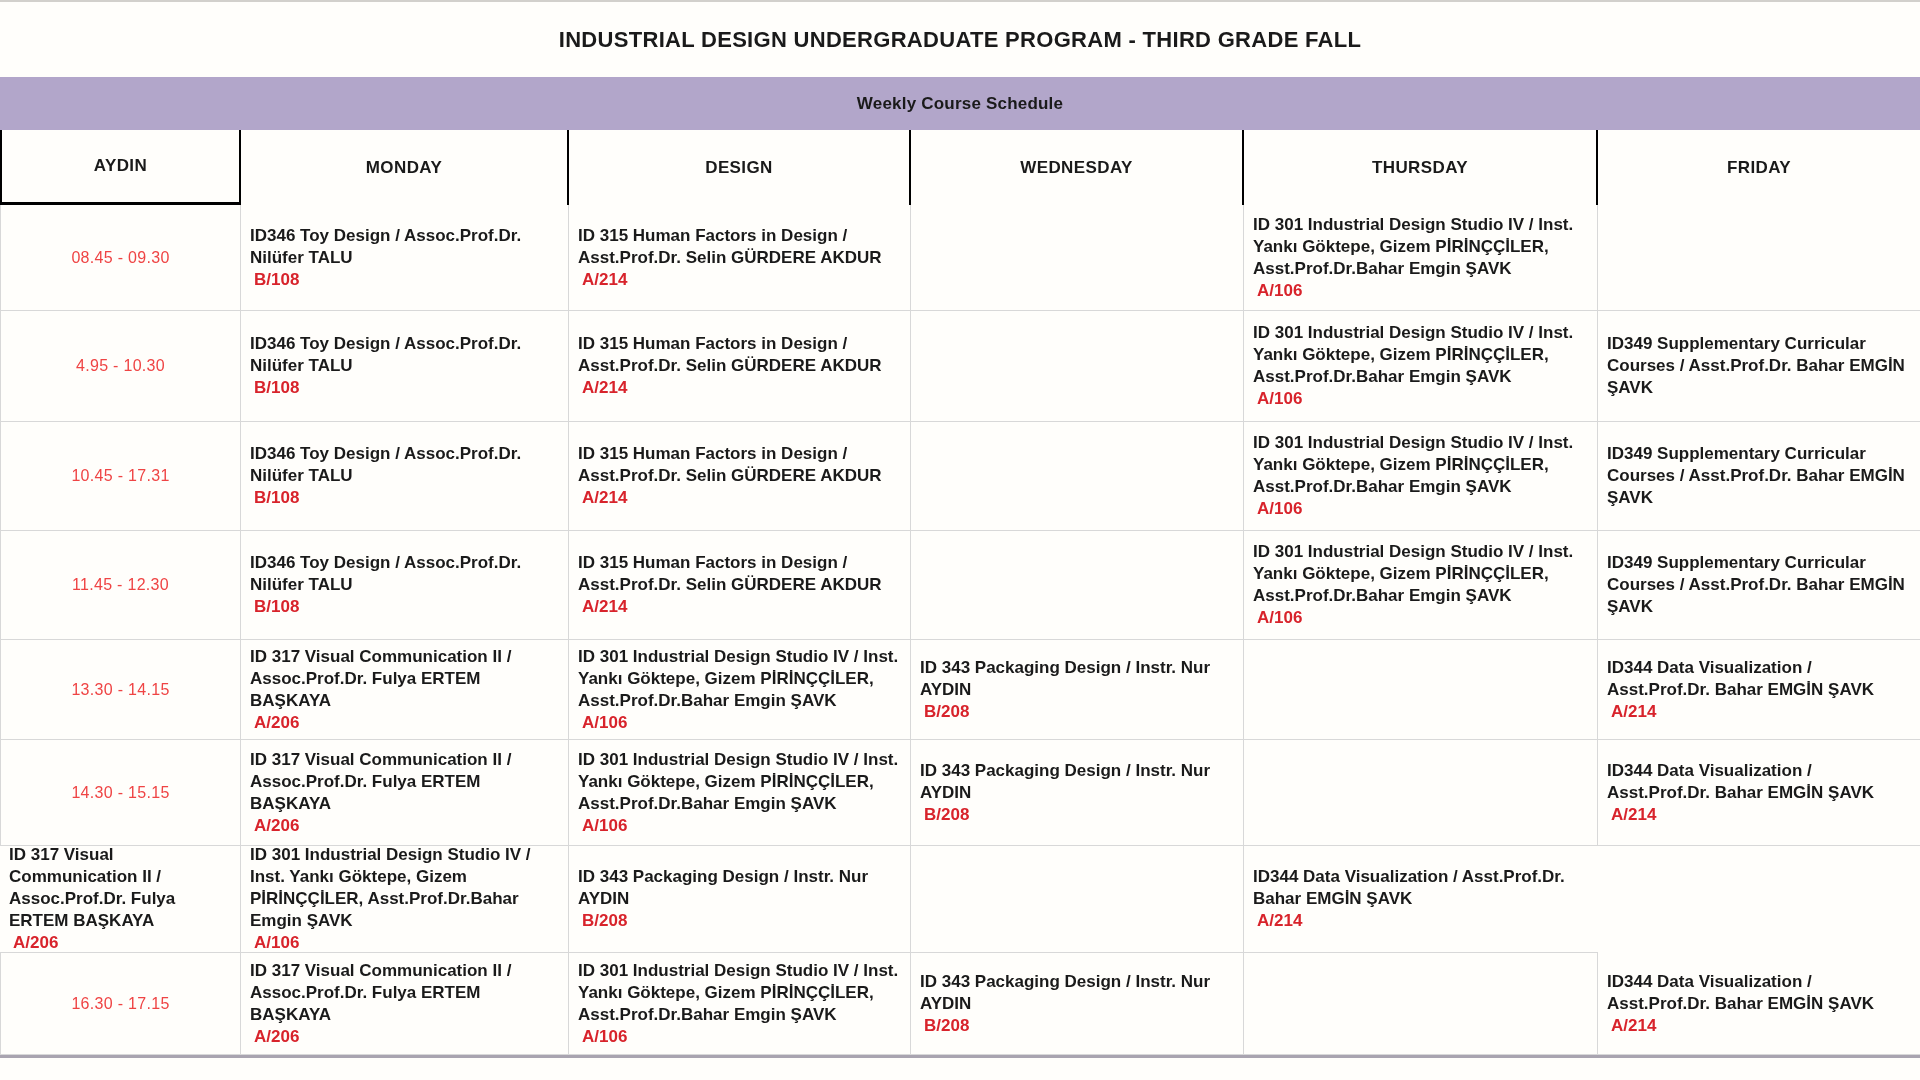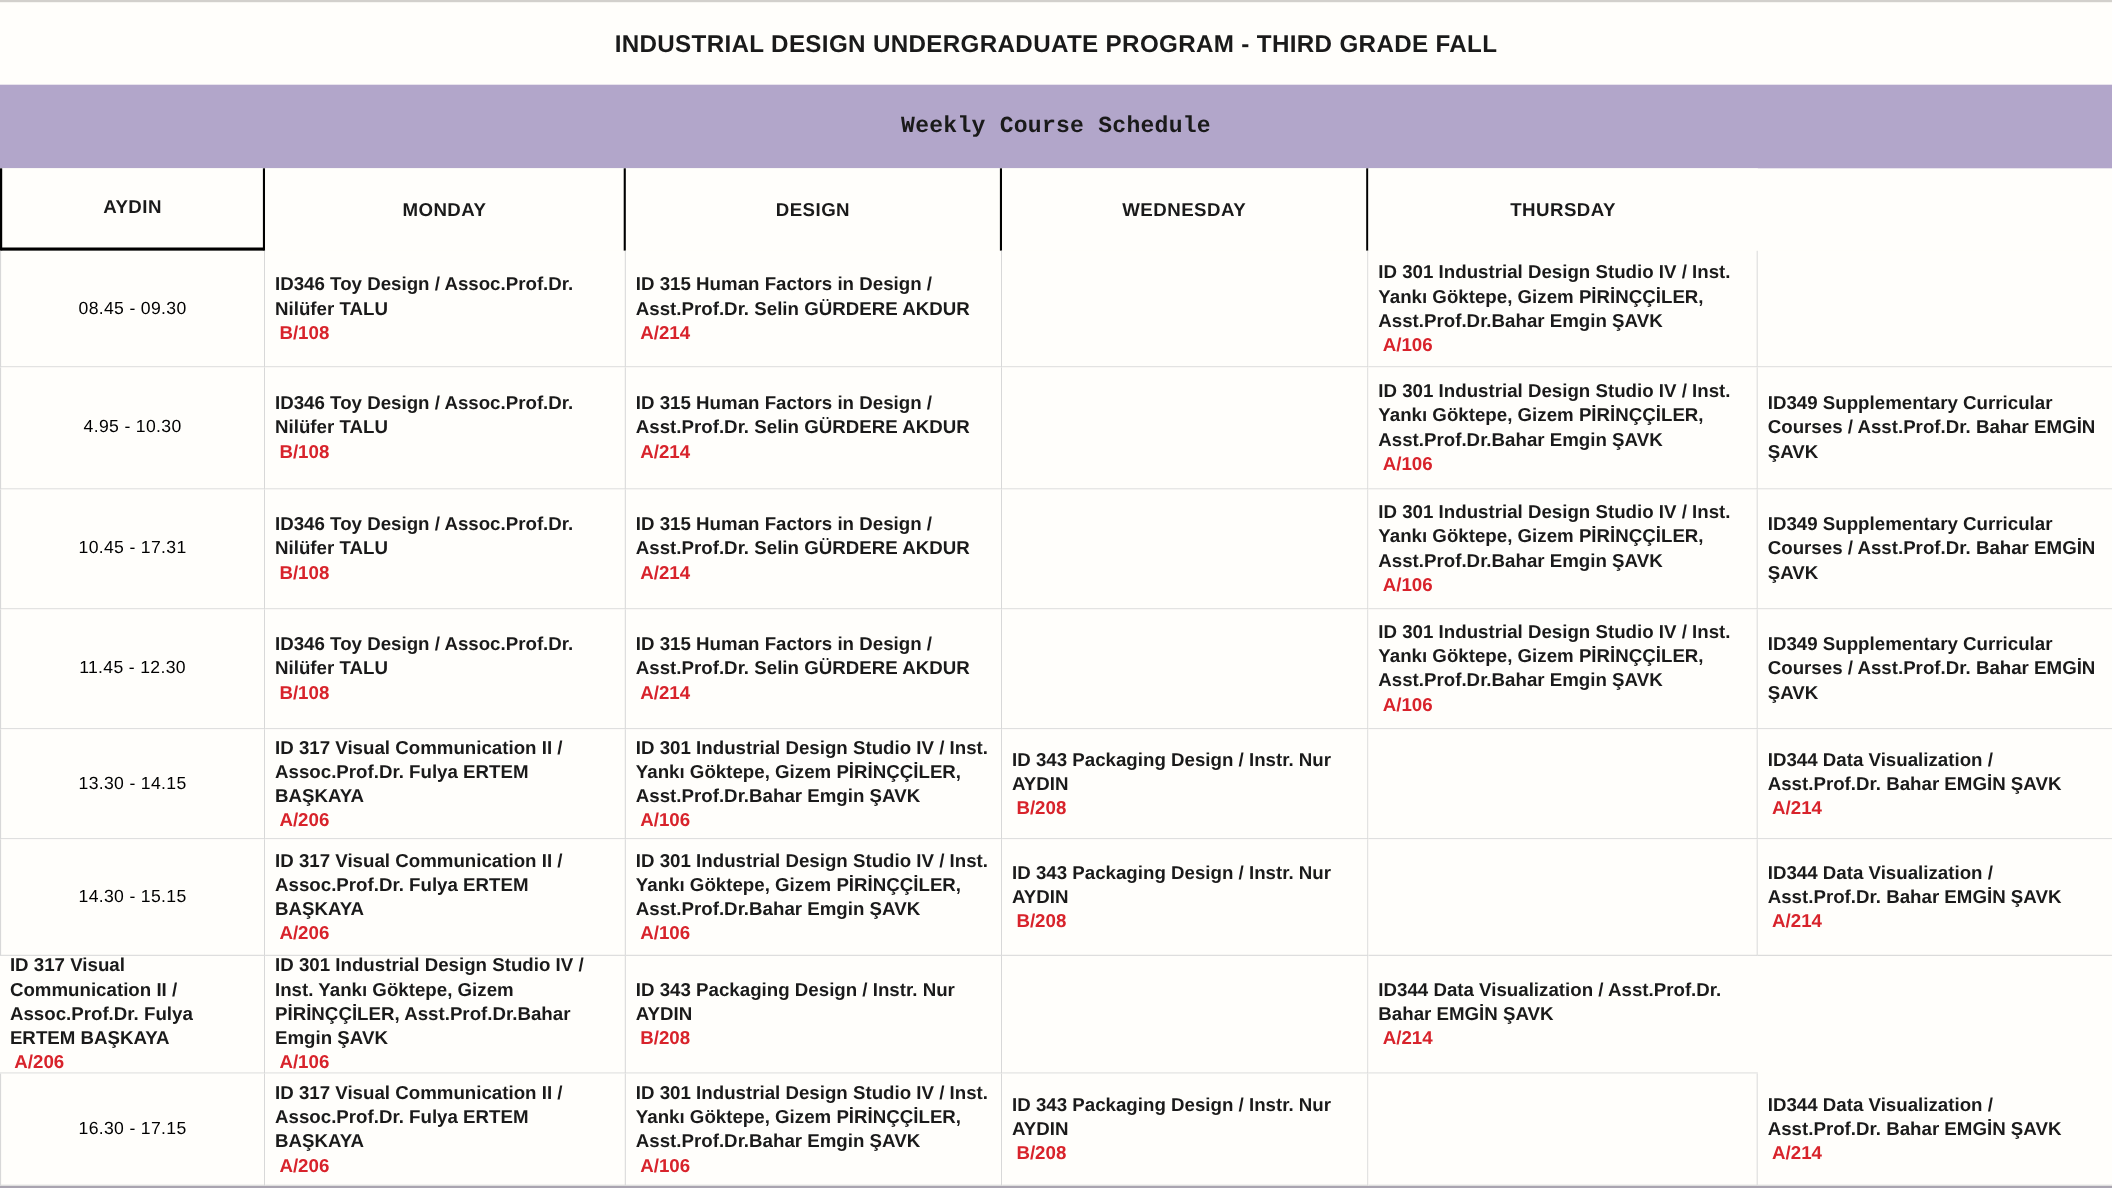--- a/index.html
+++ b/index.html
@@ -13,23 +13,23 @@
   *{box-sizing:border-box;margin:0;padding:0;}
   html,body{width:1920px;height:1080px;overflow:hidden;background:#ffffff;
     font-family:"Liberation Sans","DejaVu Sans",sans-serif;color:var(--ink);}
   .sheet{width:1920px;height:1080px;background:#fffefb;}
   .title-bar{
     height:77px;border-top:2px solid #d2d0cc;background:#fffefb;
     display:flex;align-items:center;justify-content:center;
     font-size:22px;font-weight:bold;letter-spacing:.3px;
   }
   .banner{
-    height:76px;background:var(--banner-bg);
+    height:53px;background:var(--banner-bg);
     display:flex;align-items:center;justify-content:center;
-    font-size:21px;font-weight:bold;letter-spacing:.2px;font-family:Liberation Mono, monospace;
+    font-size:17px;font-weight:bold;letter-spacing:.2px;
   }
   .cols{display:grid;grid-template-columns:241px 328px 342px 333px 354px 322px;}
   .thead{height:75px;}
   .h-cell{
     display:flex;align-items:center;justify-content:center;
     font-size:17px;font-weight:bold;letter-spacing:.4px;
     border-right:2px solid var(--header-border);background:#fffefb;
   }
   .h-cell:last-child{border-right:none;}
   .h-cell.hours-h{
@@ -39,39 +39,40 @@
   .row{width:1920px;}
   .cell{
     border-right:1px solid var(--grid-line);
     border-bottom:1px solid var(--grid-line);
     display:flex;flex-direction:column;justify-content:center;
     overflow:hidden;background:#fffefb;
   }
   .cell:last-child{border-right:none;}
   .hours-cell{
     align-items:center;border-left:1px solid var(--grid-line);
-    font-size:16px;font-weight:400;color:#000000;letter-spacing:.3px;
+    font-size:16px;font-weight:400;color:#ef4444;letter-spacing:.3px;
   }
   .day-cell{padding:4px 6px 4px 9px;}
   .course{font-size:17px;font-weight:bold;line-height:22px;}
   .room{font-size:17px;font-weight:bold;line-height:22px;color:var(--room-red);padding-left:4px;}
   .bottom-strip{height:3px;background:var(--strip);}
 </style>
 </head>
 <body>
 
 <div class="sheet">
   <div class="title-bar">INDUSTRIAL DESIGN UNDERGRADUATE PROGRAM - THIRD GRADE FALL</div>
   <div class="banner">Weekly Course Schedule</div>
   <div class="cols thead" id="thead">
       <div class="h-cell hours-h">AYDIN</div>
       <div class="h-cell">MONDAY</div>
       <div class="h-cell">DESIGN</div>
       <div class="h-cell">WEDNESDAY</div>
       <div class="h-cell">THURSDAY</div>
+      <div class="h-cell">FRIDAY</div>
     </div>
   <div id="tbody">
       <div class="cols row" style="height: 106px;">
         <div class="cell hours-cell">08.45 - 09.30</div>
         <div class="cell day-cell">
           <span class="course">ID346 Toy Design / Assoc.Prof.Dr. Nilüfer TALU</span>
           <span class="room">B/108</span>
         </div>
         <div class="cell day-cell">
           <span class="course">ID 315 Human Factors in Design / Asst.Prof.Dr. Selin GÜRDERE AKDUR</span>

